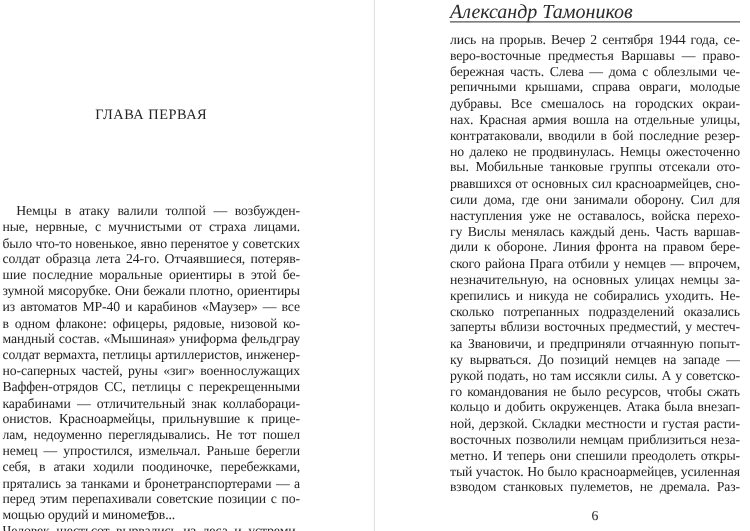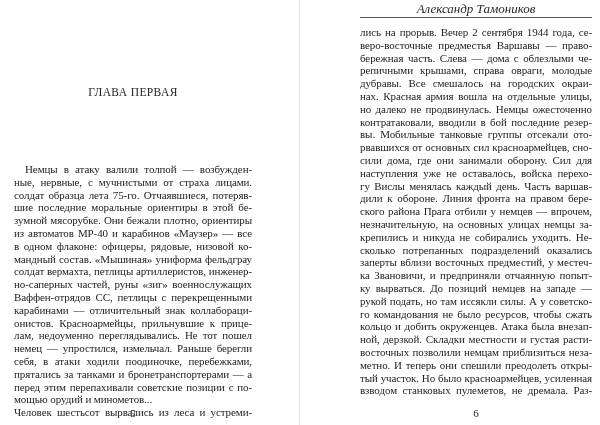--- a/index.html
+++ b/index.html
@@ -12,35 +12,34 @@
   }
   .spread { position: relative; width: 600px; height: 425px; background: #ffffff; }
 
   .page-divider {
     position: absolute; left: 299px; top: 0;
     width: 1px; height: 425px;
     background: #e4e4e4;
   }
 
   .page { position: absolute; top: 0; height: 425px; }
-  .page-left  { left: 14px;   width: 238px; font-family: Liberation Serif, serif; }
+  .page-left  { left: 2px;   width: 238px; font-family: Liberation Serif, serif; }
   .page-right { left: 360px; width: 232px; }
 
   .chapter-heading {
     position: absolute; top: 86px; left: 0; width: 100%;
     text-align: center;
     font-size: 11.5px; letter-spacing: 0.4px;
     color: #242424;
   }
 
   .running-header {
     position: absolute; top: 1px; left: 0; width: 100%;
-    text-align: center;
     font-style: italic;
-    font-size: 13px;
+    font-size: 16px;
     color: #2a2a2a;
   }
   .header-rule {
     position: absolute; top: 17px; left: 0; width: 100%;
     height: 1px; background: #555555;
   }
 
   .text-column {
     position: absolute; left: 0; width: 100%;
     font-size: 11px;
@@ -70,21 +69,22 @@
 </head>
 <body>
 
 <div class="spread">
 
   <div class="page page-left">
     <div class="chapter-heading">ГЛАВА ПЕРВАЯ</div>
     <div class="text-column text-column-left">
         <div class="line indent">Немцы в атаку валили толпой — возбужден-</div>
         <div class="line">ные, нервные, с мучнистыми от страха лицами. Это</div>
-        <div class="line">солдат образца лета 75-го. Отчаявшиеся, потеряв-</div>
+        <div class="line">было что-то новенькое, явно перенятое у советских</div>
+        <div class="line">солдат образца лета 24-го. Отчаявшиеся, потеряв-</div>
         <div class="line">шие последние моральные ориентиры в этой бе-</div>
         <div class="line">зумной мясорубке. Они бежали плотно, ориентиры</div>
         <div class="line">из автоматов МР-40 и карабинов «Маузер» — все</div>
         <div class="line">в одном флаконе: офицеры, рядовые, низовой ко-</div>
         <div class="line">мандный состав. «Мышиная» униформа фельдграу</div>
         <div class="line">солдат вермахта, петлицы артиллеристов, инженер-</div>
         <div class="line">но-саперных частей, руны «зиг» военнослужащих</div>
         <div class="line">Ваффен-отрядов СС, петлицы с перекрещенными</div>
         <div class="line">карабинами — отличительный знак коллабораци-</div>
         <div class="line">онистов. Красноармейцы, прильнувшие к прице-</div>
@@ -104,22 +104,22 @@
   <div class="page page-right">
     <div class="running-header">Александр Тамоников</div>
     <div class="header-rule"></div>
     <div class="text-column text-column-right">
         <div class="line">лись на прорыв. Вечер 2 сентября 1944 года, се-</div>
         <div class="line">веро-восточные предместья Варшавы — право-</div>
         <div class="line">бережная часть. Слева — дома с облезлыми че-</div>
         <div class="line">репичными крышами, справа овраги, молодые</div>
         <div class="line">дубравы. Все смешалось на городских окраи-</div>
         <div class="line">нах. Красная армия вошла на отдельные улицы,</div>
+        <div class="line">контратаковали, вводили в бой последние резер-</div>
         <div class="line">но далеко не продвинулась. Немцы ожесточенно</div>
-        <div class="line">контратаковали, вводили в бой последние резер-</div>
         <div class="line">вы. Мобильные танковые группы отсекали ото-</div>
         <div class="line">рвавшихся от основных сил красноармейцев, сно-</div>
         <div class="line">сили дома, где они занимали оборону. Сил для</div>
         <div class="line">наступления уже не оставалось, войска перехо-</div>
         <div class="line">гу Вислы менялась каждый день. Часть варшав-</div>
         <div class="line">дили к обороне. Линия фронта на правом бере-</div>
         <div class="line">ского района Прага отбили у немцев — впрочем,</div>
         <div class="line">незначительную, на основных улицах немцы за-</div>
         <div class="line">крепились и никуда не собирались уходить. Не-</div>
         <div class="line">сколько потрепанных подразделений оказались</div>

